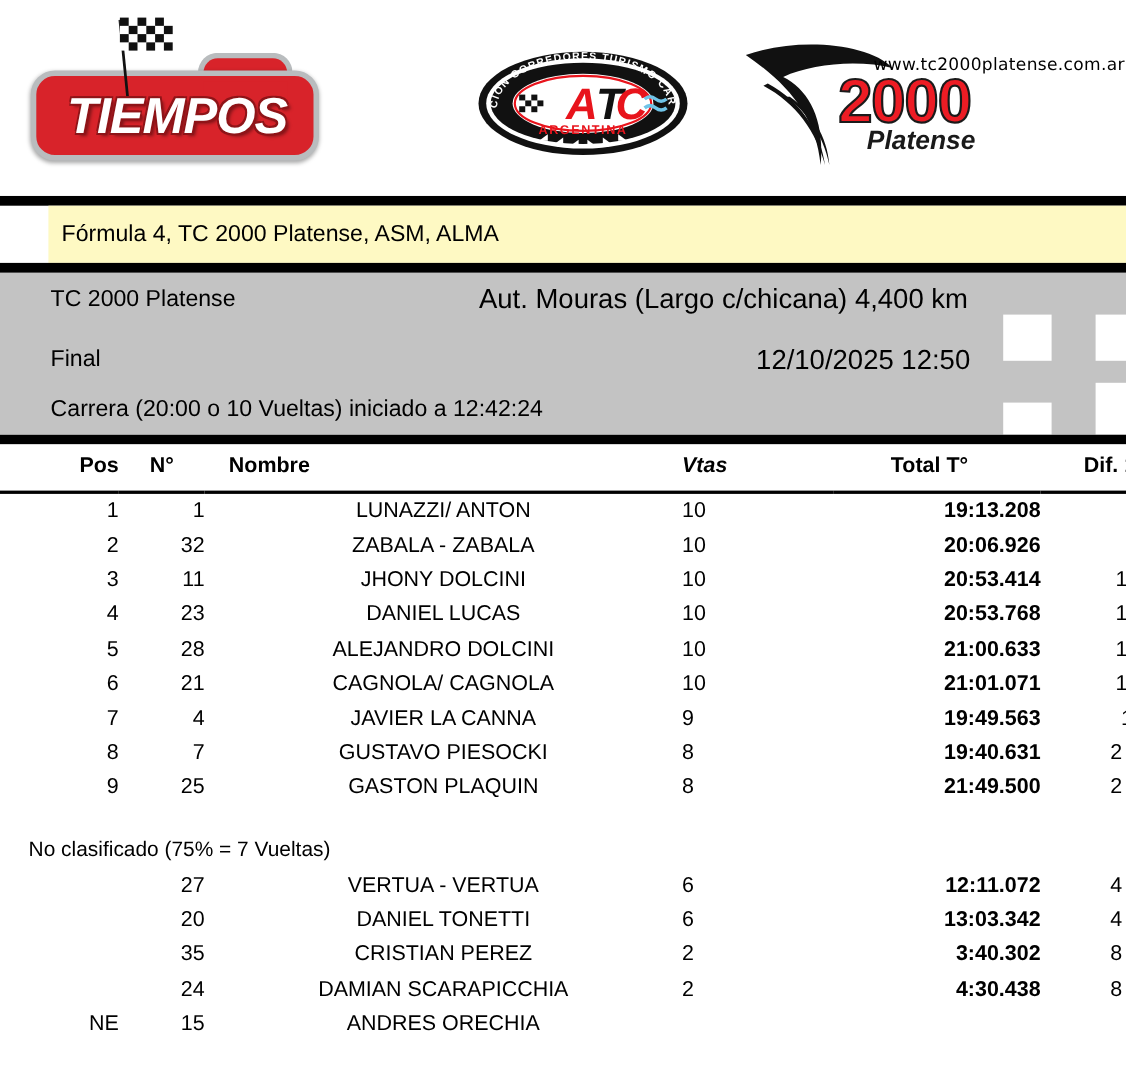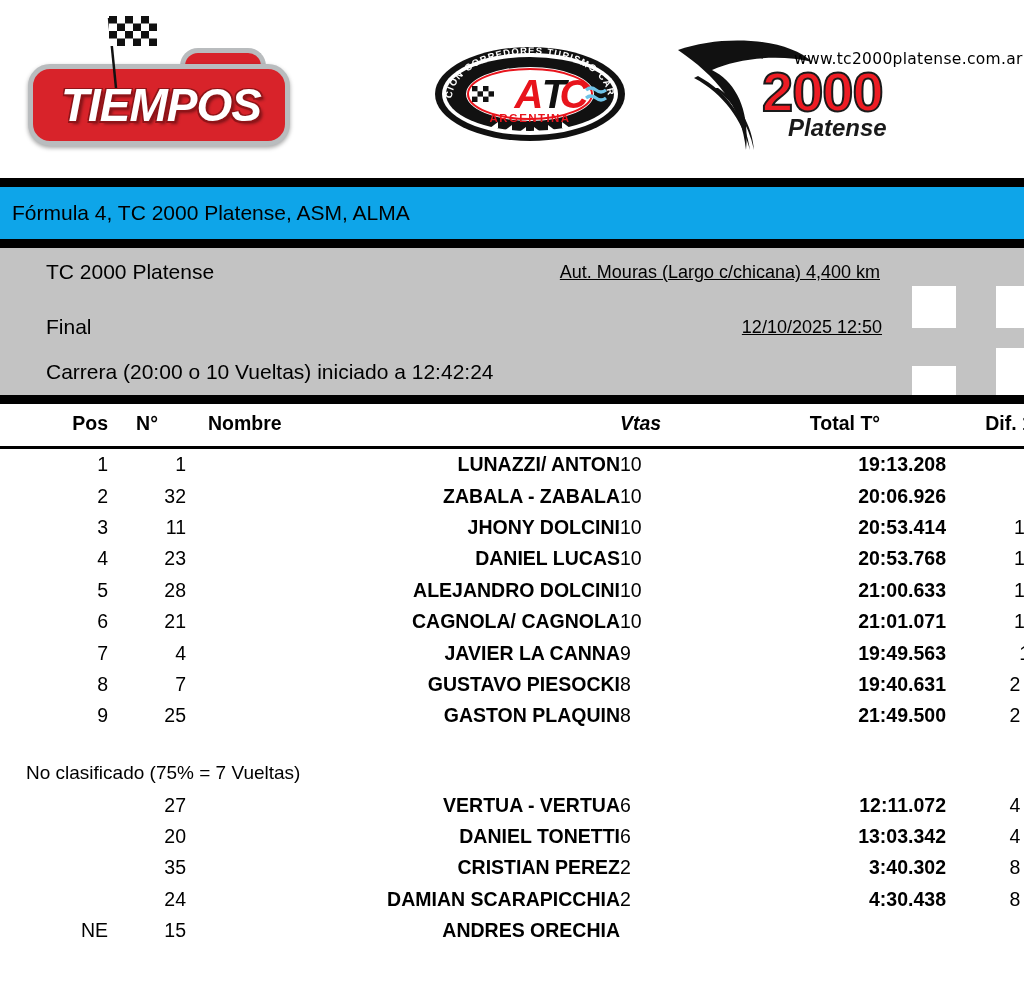--- a/index.html
+++ b/index.html
@@ -158,22 +158,23 @@
     background: #000000;
   }
 
   
   .doc-title {
     height: 52px;
     line-height: 52px;
     padding-left: 12px;
     font-size: 21px;
     color: #000000;
-    background: #0ea5e9;
-    white-space: nowrap;
+    background: #fef9c3;
+    white-space: nowrap;
+    margin-left: 44px;
   }
 
   
   .info-band {
     position: relative;
     width: 1024px;
     height: 147px;
     background: #c3c3c3;
     overflow: hidden;
   }
@@ -187,23 +188,22 @@
     color: #000000;
     white-space: nowrap;
   }
   .info-left  { padding-left: 46px; }
   .info-right {
     position: absolute;
     right: 100px;
     top: 0;
     height: 48px;
     line-height: 48px;
-    font-size: 18px;
-    white-space: nowrap;
-    text-decoration: underline;
+    font-size: 25px;
+    white-space: nowrap;
   }
   .info-right-date { right: 98px; }
   .chk {
     position: absolute;
     background: #ffffff;
   }
 
   
   .results {
     width: 1024px;
@@ -223,21 +223,21 @@
     font-size: 19.5px;
     height: 38px;
     padding-bottom: 4px;
   }
   .results thead tr.header-row {
     border-bottom: 3px solid #000;
   }
 
   .col-pos    { width: 108px; text-align: right; padding-right: 6px; }
   .col-num    { width: 78px;  text-align: right; padding-right: 8px; }
-  .col-name   { width: 412px; text-align: right;  padding-left: 22px; font-weight: bold; }
+  .col-name   { width: 412px; text-align: center;  padding-left: 22px; font-weight: normal; }
   .col-vtas   { width: 118px; padding-right: 36px; }
   .col-total  { width: 174px; text-align: right; padding-right: 22px; font-weight: bold; margin-top: 16px; }
   .col-dif    { width: 134px; text-align: right; padding-right: 22px; }
 
   th.col-pos   { padding-right: 0; }
   th.col-num   { text-align: center; padding-right: 0; }
   th.col-name  { text-align: left; padding-left: 22px; }
   th.col-vtas  { text-align: left; padding-right: 20px; font-style: italic; }
   th.col-total { text-align: center; padding-right: 14px; }
   th.col-dif   { text-align: center; padding-right: 10px; }

